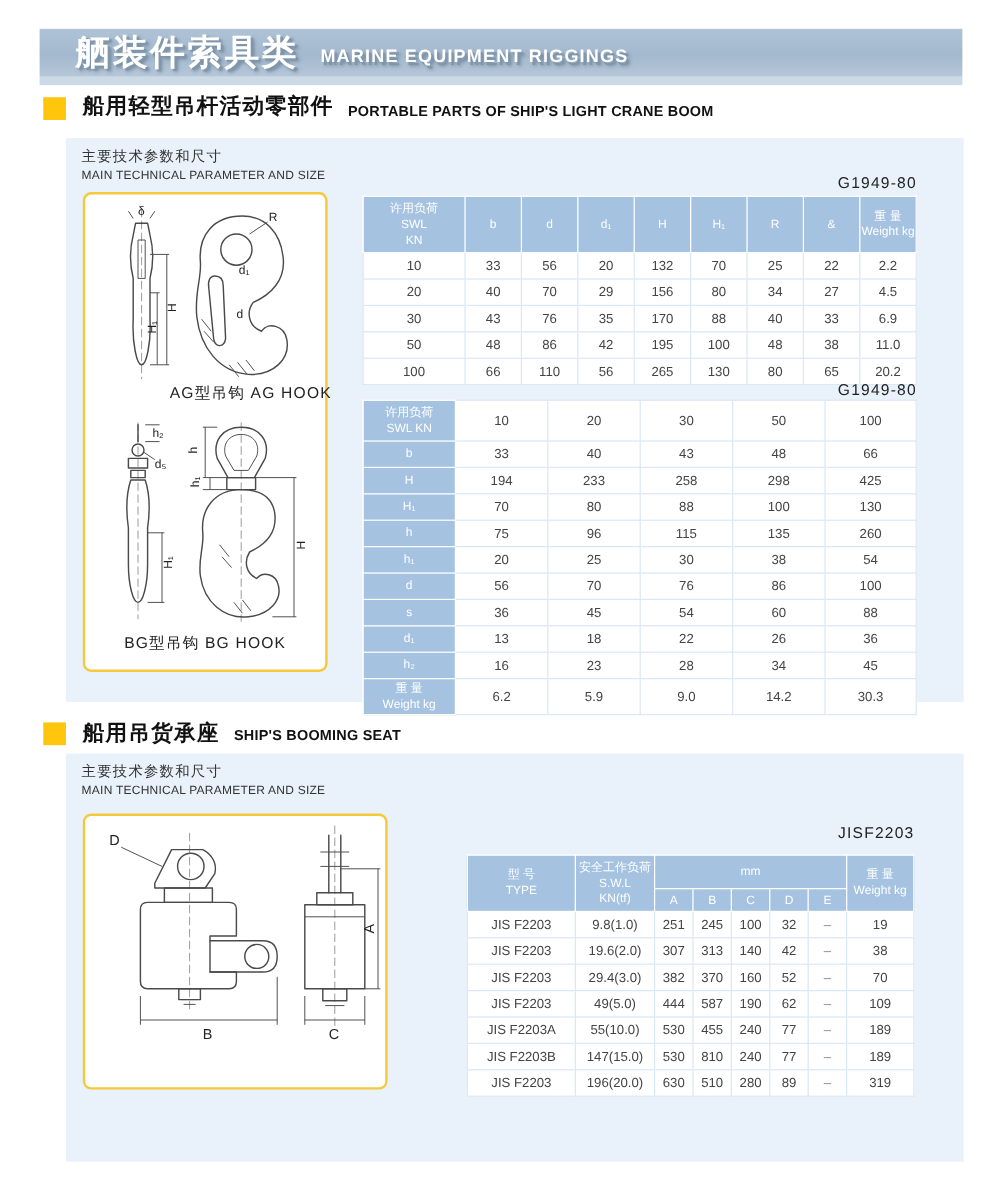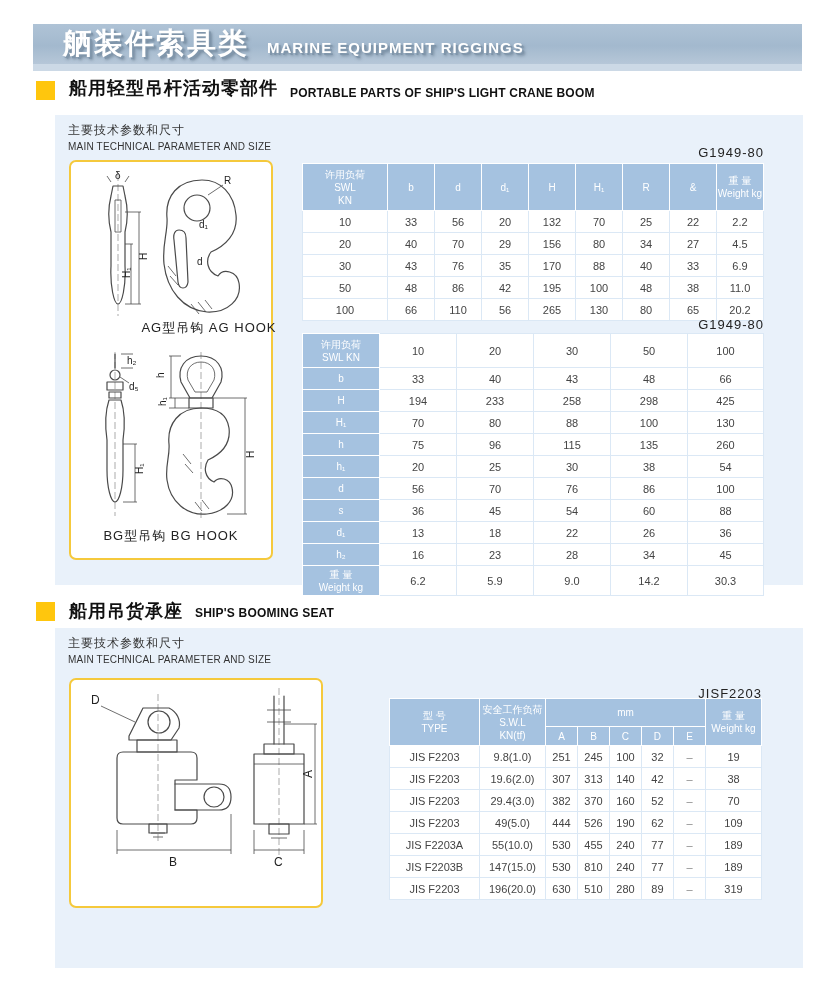--- a/index.html
+++ b/index.html
@@ -359,21 +359,21 @@
         <rect class="ln" x="198" y="144" width="20" height="10"></rect>
         <path class="thin" d="M200,158 L216,158"></path>
         <path class="dim" d="M244,44 L244,144 M213,44 L246,44 M233,144 L246,144"></path>
         <text class="lbl" style="font-size:12px" transform="rotate(-90 241 98)" x="241" y="98">A</text>
         <path class="dim" d="M183,150 L183,174 M233,150 L233,174 M183,170 L233,170"></path>
         <text class="lbl" style="font-size:12px" x="203" y="186">C</text>
       </svg>
     </div>
 
     <div class="std" style="right:41px;top:58px;">JISF2203</div>
-    <table class="tbl" id="t3" style="right:41px;top:70px;width:372px;">
+    <table class="tbl" id="t3" style="right:41px;top:84px;width:372px;">
       <colgroup>
           <col style="width:90px">
           <col style="width:66px">
           <col style="width:32px">
           <col style="width:32px">
           <col style="width:32px">
           <col style="width:32px">
           <col style="width:32px">
           <col style="width:56px">
         </colgroup>
@@ -424,21 +424,21 @@
             <td>370</td>
             <td>160</td>
             <td>52</td>
             <td class="dash">–</td>
             <td>70</td>
           </tr>
           <tr>
             <td>JIS F2203</td>
             <td>49(5.0)</td>
             <td>444</td>
-            <td>526</td>
+            <td>587</td>
             <td>190</td>
             <td>62</td>
             <td class="dash">–</td>
             <td>109</td>
           </tr>
           <tr>
             <td>JIS F2203A</td>
             <td>55(10.0)</td>
             <td>530</td>
             <td>455</td>

